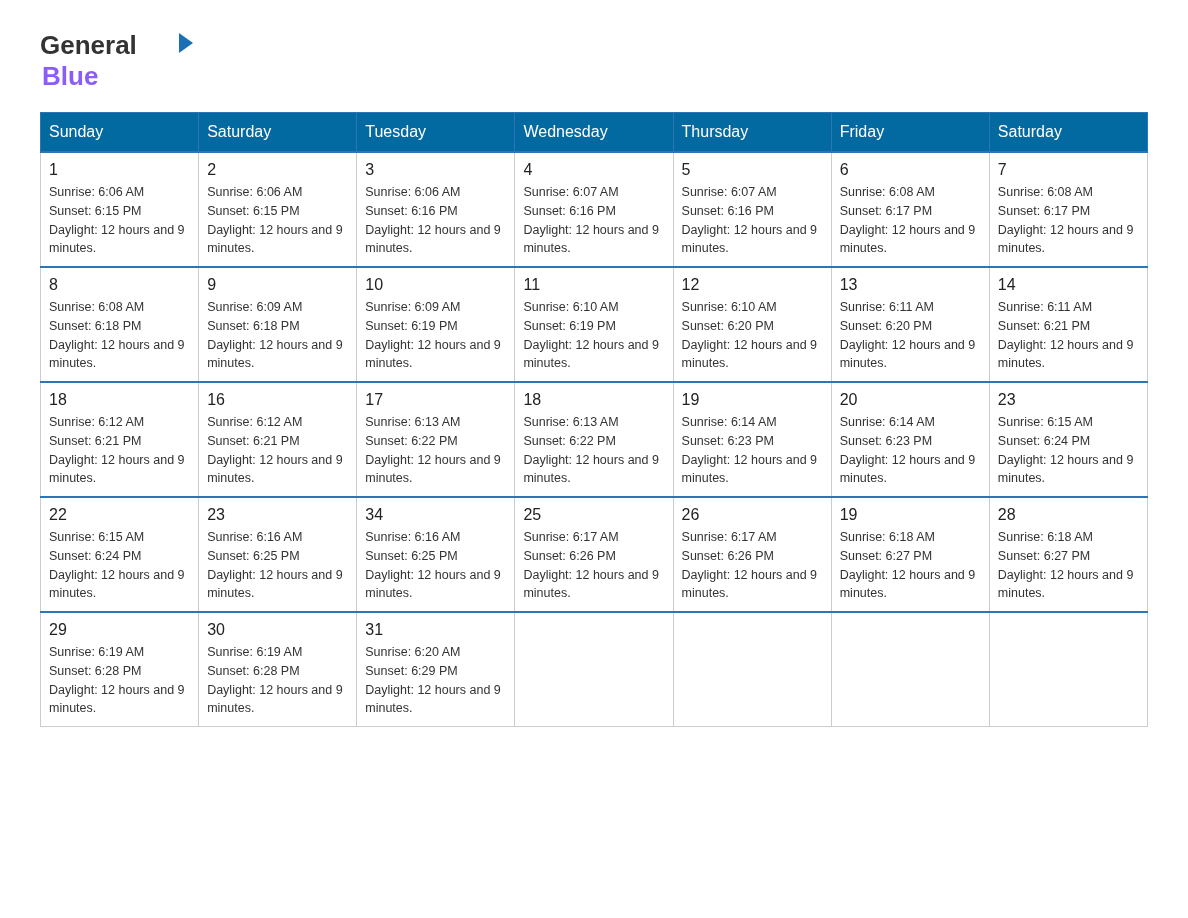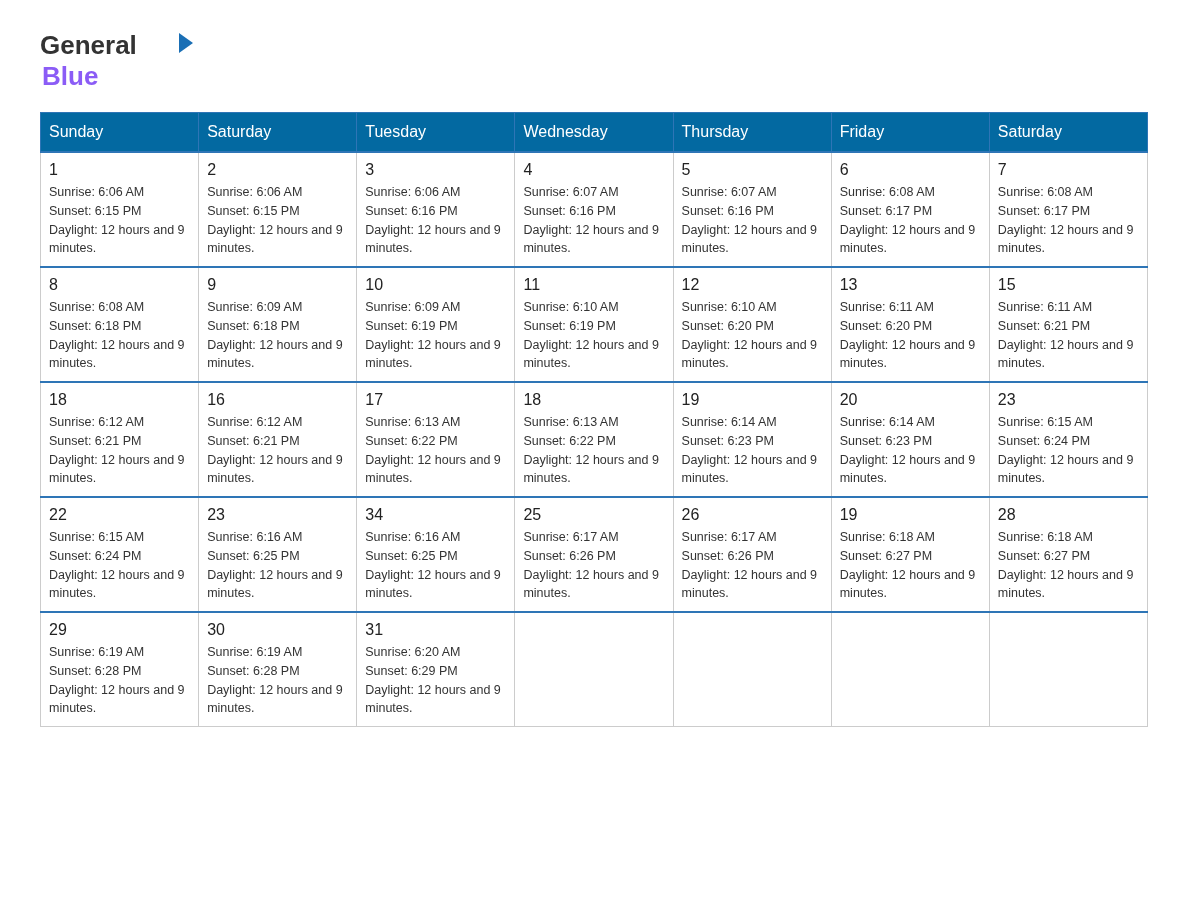--- a/index.html
+++ b/index.html
@@ -173,21 +173,21 @@
         </td>
         <td>
           <div class="day-number">12</div>
           <div class="day-info">Sunrise: 6:10 AM<br>Sunset: 6:20 PM<br>Daylight: 12 hours and 9 minutes.</div>
         </td>
         <td>
           <div class="day-number">13</div>
           <div class="day-info">Sunrise: 6:11 AM<br>Sunset: 6:20 PM<br>Daylight: 12 hours and 9 minutes.</div>
         </td>
         <td>
-          <div class="day-number">15</div>
+          <div class="day-number">14</div>
           <div class="day-info">Sunrise: 6:11 AM<br>Sunset: 6:21 PM<br>Daylight: 12 hours and 9 minutes.</div>
         </td>
       </tr>
       <tr class="week-row">
         <td>
           <div class="day-number">18</div>
           <div class="day-info">Sunrise: 6:12 AM<br>Sunset: 6:21 PM<br>Daylight: 12 hours and 9 minutes.</div>
         </td>
         <td>
           <div class="day-number">16</div>

